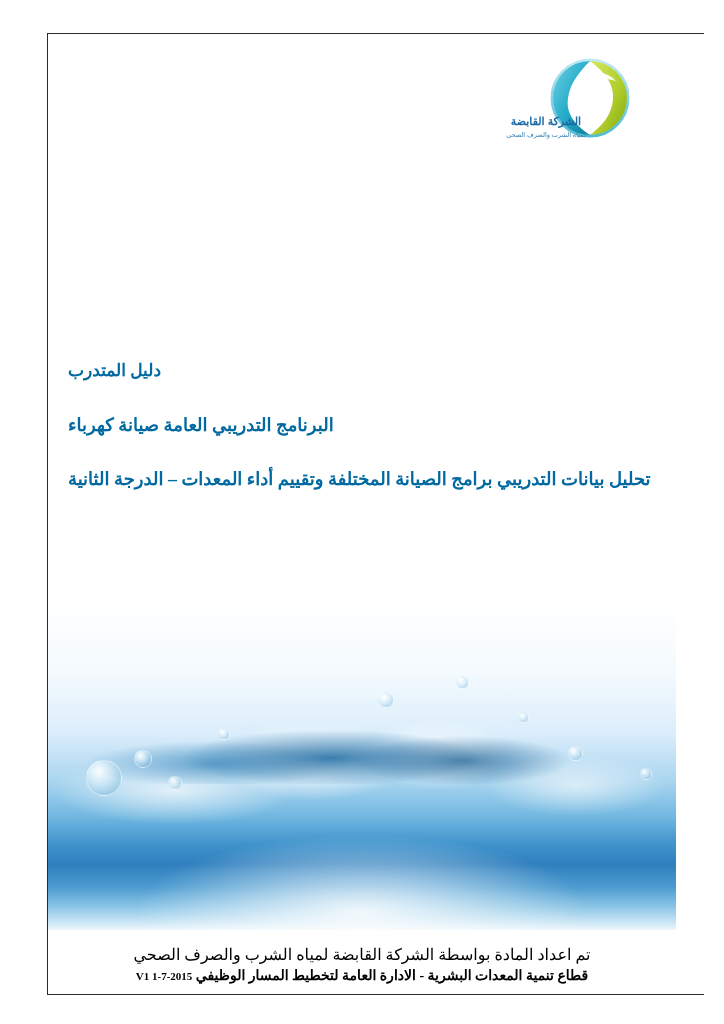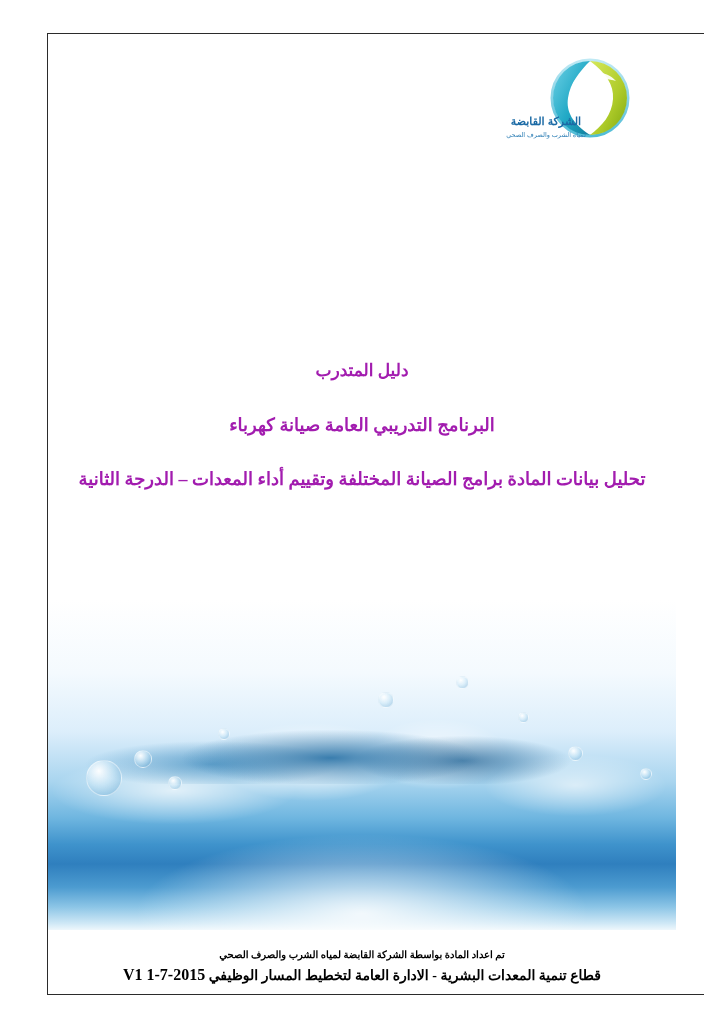--- a/index.html
+++ b/index.html
@@ -78,22 +78,22 @@
     font-weight: bold;
     color: #000000;
     line-height: 1.5;
     z-index: 6;
   }
   .block-center {
     position: absolute;
     left: 48px;
     right: 48px;
     z-index: 6;
-    text-align: center;
-    color: #a21caf;
+    text-align: left;
+    color: #0369a1;
   }
   .line-trainee {
     top: 360px;
     font-size: 17px;
     font-weight: bold;
   }
   .line-program {
     top: 414px;
     font-size: 18px;
     font-weight: bold;
@@ -166,33 +166,33 @@
   .footer {
     position: absolute;
     left: 40px;
     right: 40px;
     bottom: 38px;
     text-align: center;
     z-index: 7;
     color: #000;
   }
   .footer-line1 {
-    font-size: 10px;
-    font-weight: bold;
+    font-size: 16px;
+    font-weight: normal;
     line-height: 1.45;
     text-align: center;
   }
   .footer-line2 {
     font-size: 14px;
     font-weight: bold;
     line-height: 1.45;
   }
   .footer-version {
     font-family: "Liberation Serif", serif;
-    font-size: 16px;
+    font-size: 11px;
     font-weight: bold;
     direction: ltr;
     unicode-bidi: embed;
   }
 </style>
 </head>
 <body>
 
 <div class="page">
 
@@ -230,21 +230,21 @@
     </svg>
     <div class="logo-text-ar">الشركة القابضة</div>
     <div class="logo-text-sub">لمياه الشرب والصرف الصحي</div>
   </div>
 
 
   <div class="block-center line-trainee">دليل المتدرب</div>
 
   <div class="block-center line-program">البرنامج التدريبي العامة صيانة كهرباء</div>
 
-  <div class="block-center line-desc">تحليل بيانات المادة برامج الصيانة المختلفة وتقييم أداء المعدات – الدرجة الثانية</div>
+  <div class="block-center line-desc">تحليل بيانات التدريبي برامج الصيانة المختلفة وتقييم أداء المعدات – الدرجة الثانية</div>
 
   <div class="water">
     <div class="water-bg"></div>
     <div class="water-splash"></div>
     <div class="water-crest"></div>
     <div class="bubble" style="left:38px; top:160px; width:34px; height:34px;"></div>
     <div class="bubble" style="left:86px; top:150px; width:16px; height:16px;"></div>
     <div class="bubble" style="left:120px; top:176px; width:12px; height:12px;"></div>
     <div class="bubble" style="left:170px; top:128px; width:10px; height:10px;"></div>
     <div class="bubble" style="left:330px; top:92px; width:14px; height:14px;"></div>

